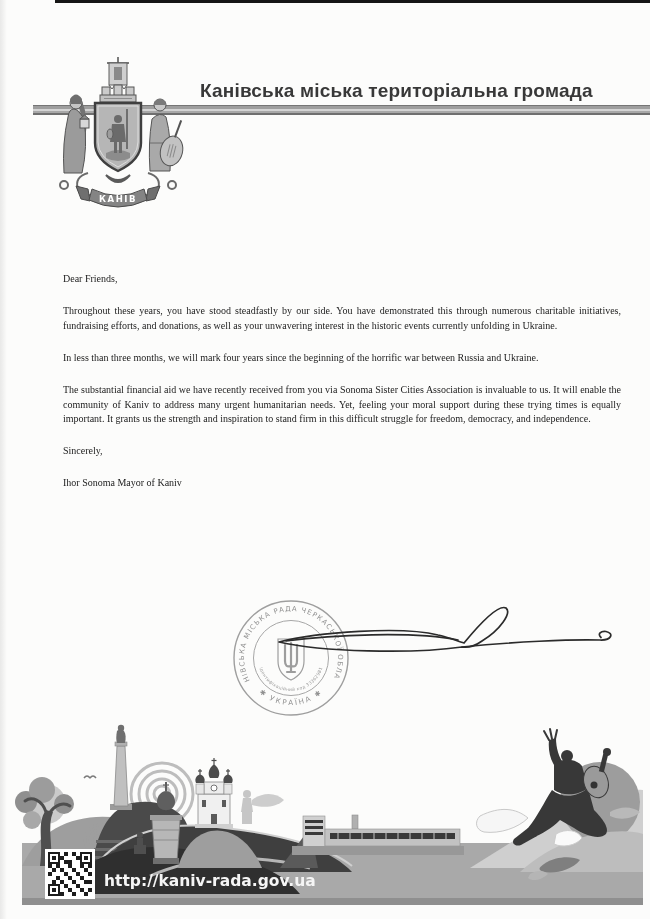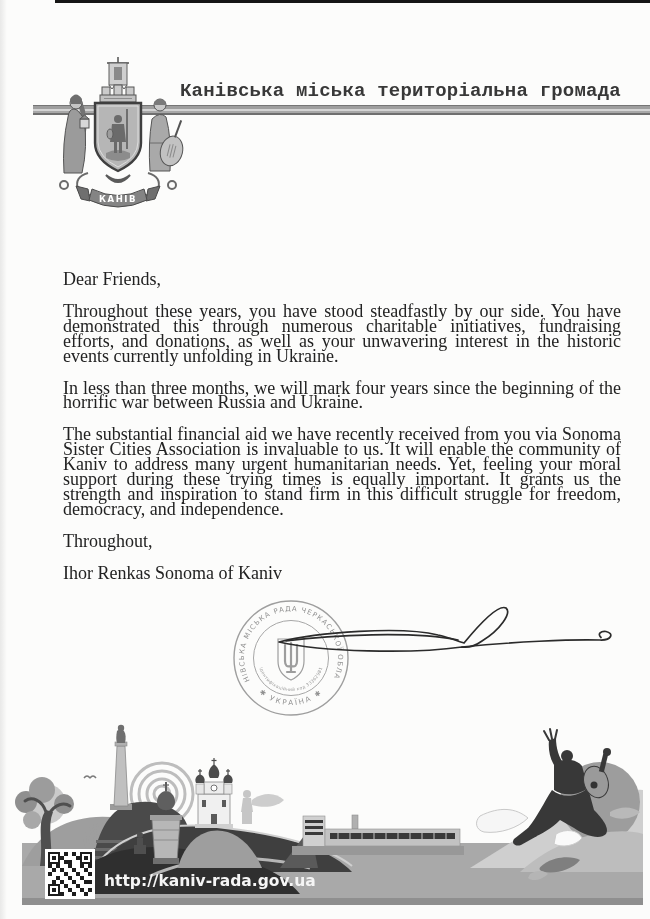--- a/index.html
+++ b/index.html
@@ -5,26 +5,26 @@
   html,body{margin:0;padding:0;background:#9a9a9a;}
   .page{position:relative;width:650px;height:919px;margin:0 auto;background:#fcfcfb;
         overflow:hidden;font-family:"Liberation Serif",serif;color:#222;}
   .scan-line-top{position:absolute;left:55px;top:0;width:595px;height:3px;background:#161616;}
   .edge-shade{position:absolute;left:0;top:0;width:7px;height:100%;
         background:linear-gradient(90deg,rgba(0,0,0,.08),rgba(0,0,0,0));pointer-events:none;}
   
   .header-bar{position:absolute;left:33px;top:105px;width:617px;height:10px;
         background:linear-gradient(180deg,#757575 0 1.5px,#9e9e9e 1.5px 4.5px,#d4d4d4 4.5px 6px,
                    #a8a8a8 6px 8.5px,#6f6f6f 8.5px 10px);}
-  .org-title{position:absolute;left:180px;top:80px;width:450px;margin:0;
-        font-family:Liberation Mono, monospace;font-weight:bold;font-size:19px;
+  .org-title{position:absolute;left:200px;top:80px;width:450px;margin:0;
+        font-family:Liberation Sans, sans-serif;font-weight:bold;font-size:19px;
         letter-spacing:.2px;color:#383838;}
   .coat{position:absolute;left:48px;top:57px;width:140px;height:152px;}
   
-  .letter{position:absolute;left:63px;top:272px;width:558px;font-size:18px;line-height:14.9px;}
+  .letter{position:absolute;left:63px;top:272px;width:558px;font-size:10px;line-height:14.9px;}
   .letter p{margin:0 0 17px 0;text-align:justify;}
   .letter p.nojust{text-align:left;}
   
   .stamp{position:absolute;left:230px;top:597px;width:122px;height:122px;z-index:2;opacity:.88;}
   .sig{position:absolute;left:262px;top:596px;width:370px;height:80px;z-index:3;}
   
   .footer-art{position:absolute;left:0;top:716px;width:650px;height:195px;z-index:1;}
   svg text{font-family:"DejaVu Sans",sans-serif;}
 </style>
 </head>
@@ -107,22 +107,22 @@
       <path d="M44 132 Q70 145 96 132 L99 143 Q70 157 41 143 Z" fill="#848484" stroke="#4a4a4a"></path>
       <text x="70" y="145" text-anchor="middle" font-size="8.5" font-weight="bold" fill="#ffffff" letter-spacing="1.5">КАНІВ</text>
     </g>
   </svg>
 
   <div class="letter">
     <p class="nojust">Dear Friends,</p>
     <p>Throughout these years, you have stood steadfastly by our side. You have demonstrated this through numerous charitable initiatives, fundraising efforts, and donations, as well as your unwavering interest in the historic events currently unfolding in Ukraine.</p>
     <p>In less than three months, we will mark four years since the beginning of the horrific war between Russia and Ukraine.</p>
     <p>The substantial financial aid we have recently received from you via Sonoma Sister Cities Association is invaluable to us. It will enable the community of Kaniv to address many urgent humanitarian needs. Yet, feeling your moral support during these trying times is equally important. It grants us the strength and inspiration to stand firm in this difficult struggle for freedom, democracy, and independence.</p>
-    <p class="nojust">Throughout,</p>
-    <p class="nojust">Ihor Renkas Sonoma of Kaniv</p>
+    <p class="nojust">Sincerely,</p>
+    <p class="nojust">Ihor Sonoma Mayor of Kaniv</p>
   </div>
 
   <svg class="stamp" viewBox="0 0 122 122">
     <defs>
       <path id="arcTop" d="M 18.4 80.9 A 47 47 0 1 1 103.6 80.9"></path>
       <path id="arcBottom" d="M 22.5 88 A 47 47 0 0 0 99.5 88"></path>
       <path id="arcInner" d="M 29.1 69.5 A 33 33 0 0 0 92.9 69.5"></path>
     </defs>
     <circle cx="61" cy="61" r="57" fill="none" stroke="#929292" stroke-width="1.4"></circle>
     <circle cx="61" cy="61" r="37.5" fill="none" stroke="#9a9a9a" stroke-width="1"></circle>

